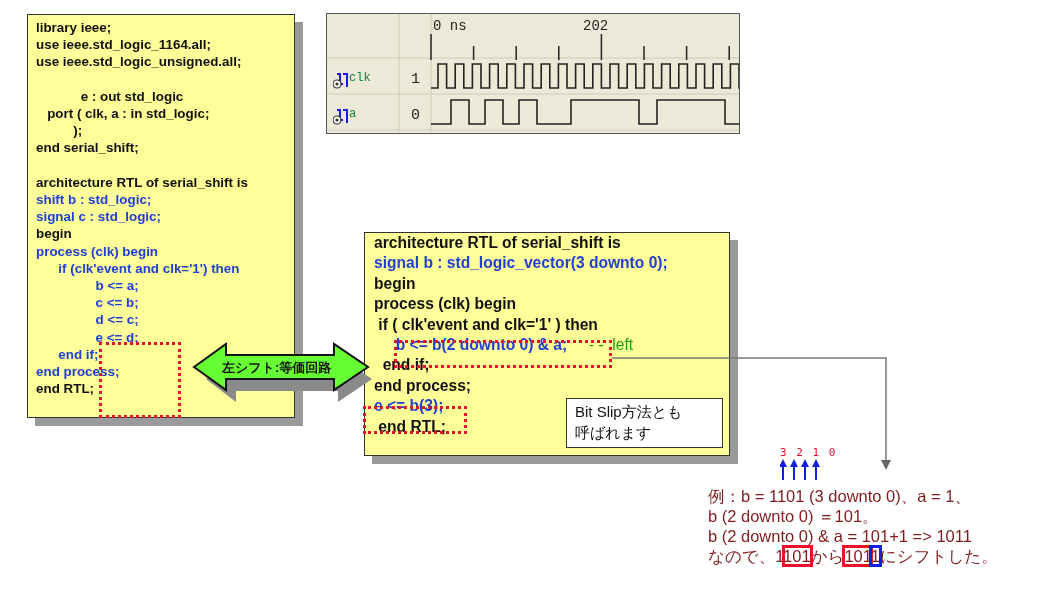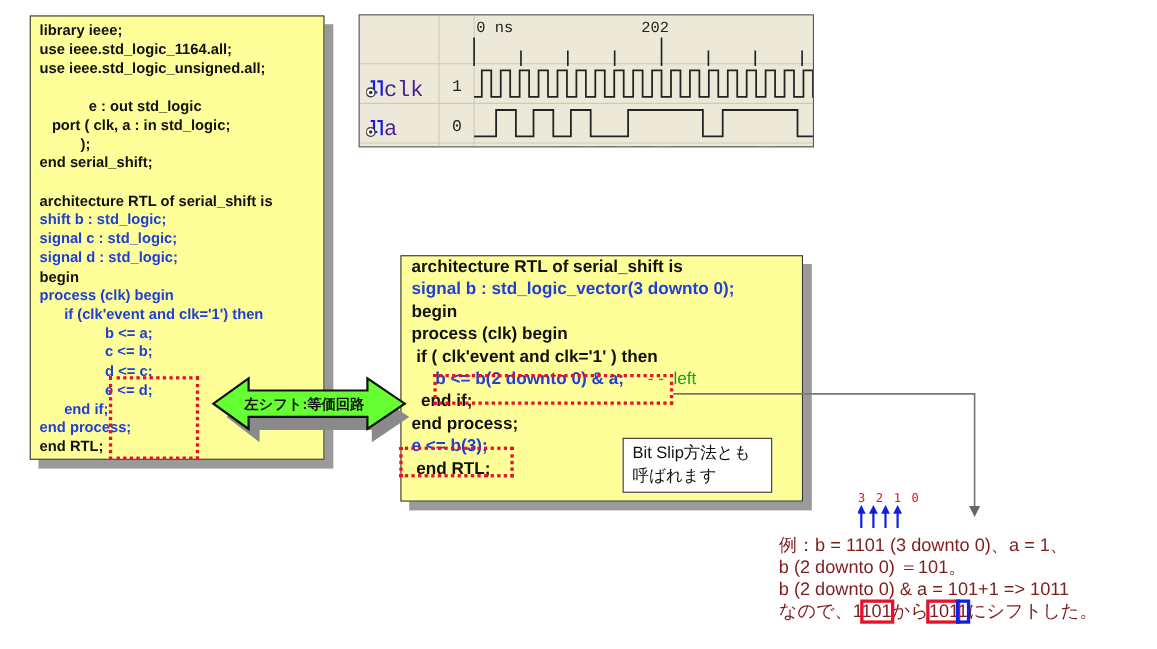--- a/index.html
+++ b/index.html
@@ -9,24 +9,24 @@
              font-weight:bold; font-size:13.4px; line-height:17.2px; color:#111; box-sizing:border-box; }
   .codebox .ln { white-space:pre; }
   .blue { color:#1f3fd6; }
   .green { color:#19a019; font-weight:normal; }
   #left-box { left:27px; top:14px; width:268px; height:404px; padding:4px 0 0 8px; }
   #right-box { left:364px; top:232px; width:366px; height:224px; padding:0 0 0 9px;
                font-size:15.6px; line-height:20.4px; }
   .dotted { position:absolute; border:3px dotted #e8102a; box-sizing:border-box; }
   #wave { position:absolute; left:326px; top:13px; width:414px; height:121px; background:#ece9d8;
           border:1px solid #555; box-sizing:border-box; overflow:hidden; font-family:Liberation Mono, monospace; }
-  .sig-name { position:absolute; left:22px; font-size:20px; color:#4c1d95; }
+  .sig-name { position:absolute; left:22px; font-size:12px; color:#15803d; }
   .sig-val { position:absolute; left:84px; font-size:15px; color:#222; }
   .sig-icon { position:absolute; left:6px; width:18px; height:18px; }
-  #note-box { position:absolute; left:566px; top:398px; width:136px; height:50px; background:#fff;
+  #note-box { position:absolute; left:566px; top:398px; width:157px; height:50px; background:#fff;
               border:1px solid #333; font-size:15px; line-height:21px; padding:2px 0 0 8px; box-sizing:border-box; color:#111; }
   #example { position:absolute; left:708px; top:486px; font-size:16.5px; line-height:20px; color:#7f1d1d; }
   #example .ln { white-space:pre; }
   .hl-red { outline:3px solid #e8102a; outline-offset:-1px; }
   .hl-blue { outline:3px solid #1020e0; outline-offset:-1px; }
   #bit-idx { position:absolute; left:780px; top:446px; color:#e8102a; font-family:"DejaVu Sans Mono", monospace; font-size:11px; letter-spacing:1.5px; }
 </style>
 </head>
 <body>
 
@@ -36,21 +36,20 @@
     <div class="ln"><span>use ieee.std_logic_unsigned.all;</span></div>
     <div class="ln"><span>&nbsp;</span></div>
     <div class="ln"><span>            e : out std_logic</span></div>
     <div class="ln"><span>   port ( clk, a : in std_logic;</span></div>
     <div class="ln"><span>          );</span></div>
     <div class="ln"><span>end serial_shift;</span></div>
     <div class="ln"><span>&nbsp;</span></div>
     <div class="ln"><span>architecture RTL of serial_shift is</span></div>
     <div class="ln blue"><span>shift b : std_logic;</span></div>
     <div class="ln blue"><span>signal c : std_logic;</span></div>
-    <div class="ln blue"><span>signal d : std_logic;</span></div>
     <div class="ln"><span>begin</span></div>
     <div class="ln blue"><span>process (clk) begin</span></div>
     <div class="ln blue"><span>      if (clk'event and clk='1') then</span></div>
     <div class="ln blue"><span>                b &lt;= a;</span></div>
     <div class="ln blue"><span>                c &lt;= b;</span></div>
     <div class="ln blue"><span>                d &lt;= c;</span></div>
     <div class="ln blue"><span>                e &lt;= d;</span></div>
     <div class="ln blue"><span>      end if;</span></div>
     <div class="ln blue"><span>end process;</span></div>
     <div class="ln"><span>end RTL;</span></div>

